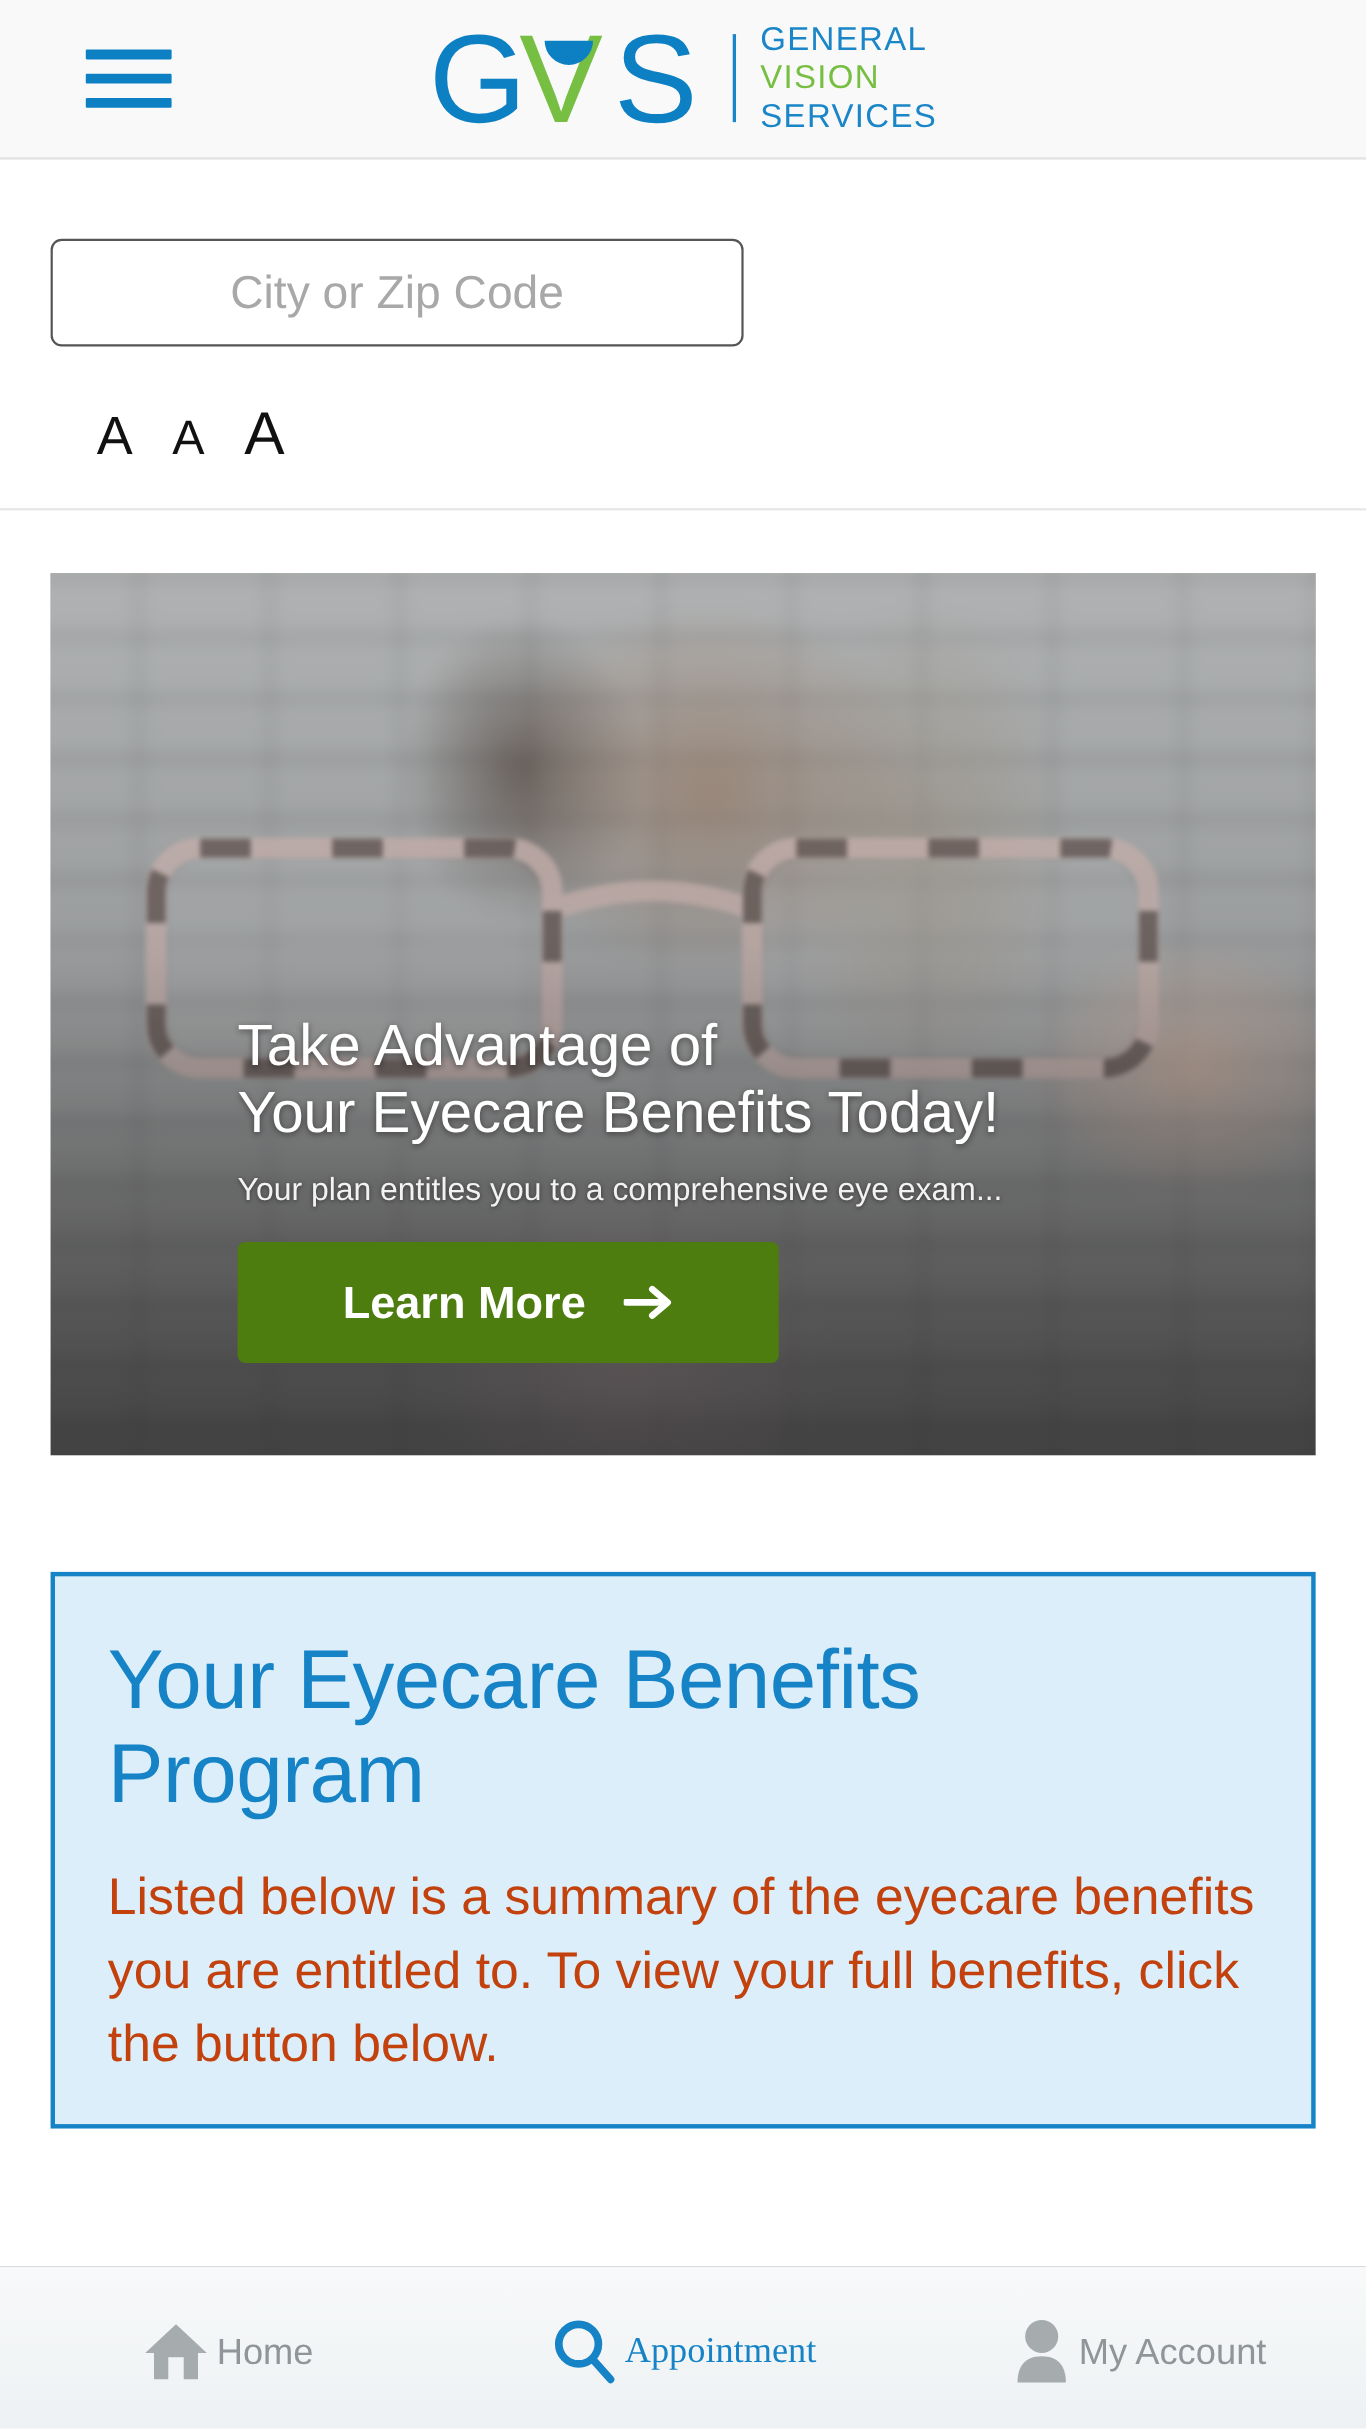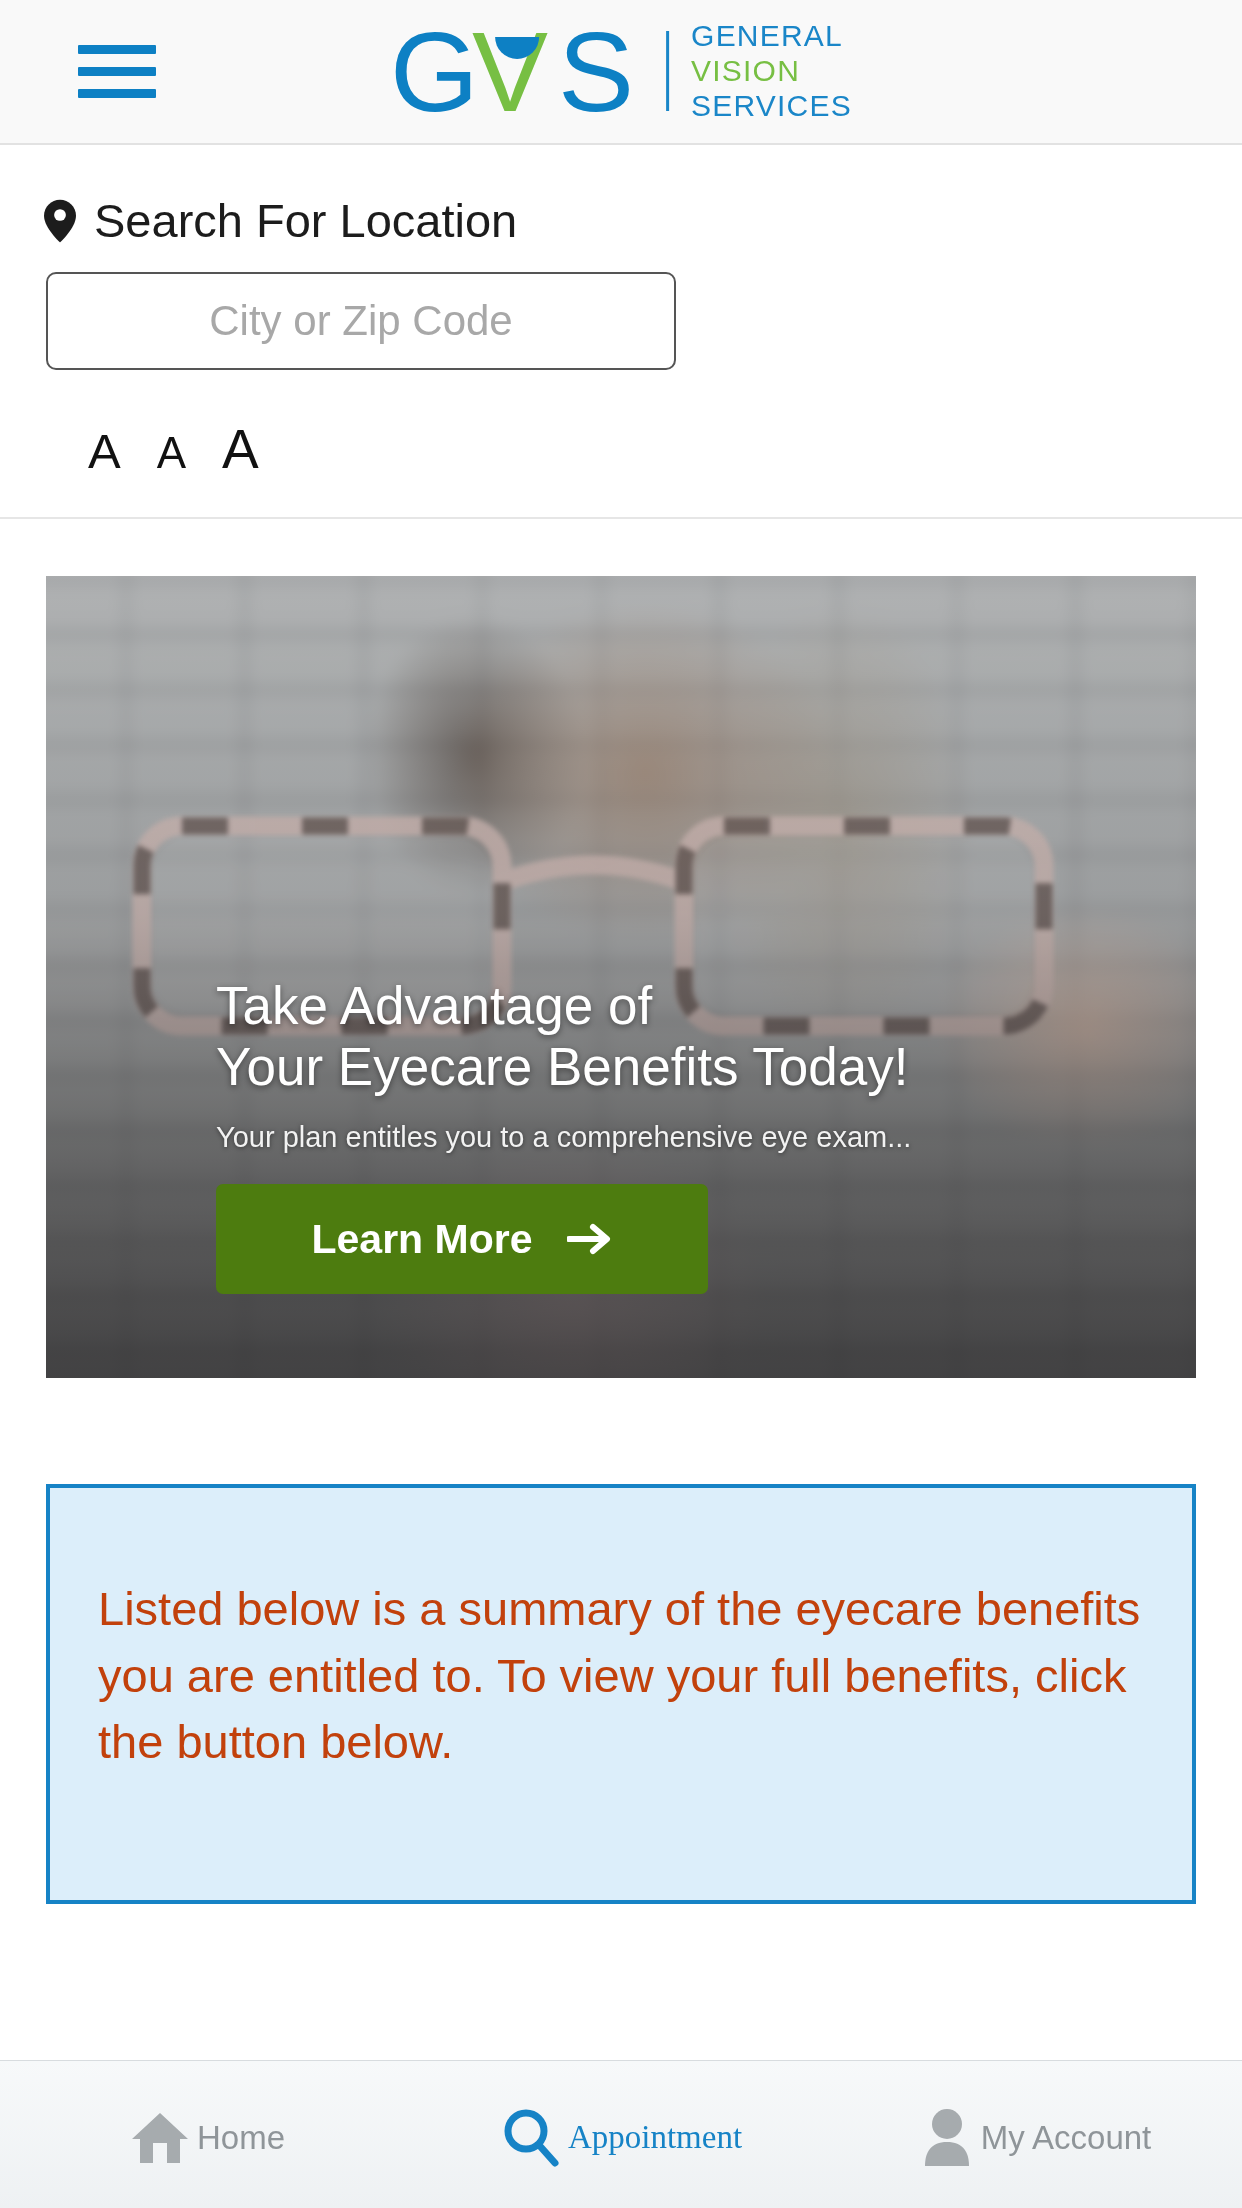--- a/index.html
+++ b/index.html
@@ -253,27 +253,20 @@
     <div class="logo-divider"></div>
     <div class="logo-words">
       <span class="lw-general">GENERAL</span>
       <span class="lw-vision">VISION</span>
       <span class="lw-services">SERVICES</span>
     </div>
   </div>
 </div>
 
 <div class="search-section">
-  <div class="search-label-row">
-    <svg class="pin-icon" viewBox="0 0 24 32">
-      <path d="M12 0C5.4 0 0 5.4 0 12c0 9 12 20 12 20s12-11 12-20C24 5.4 18.6 0 12 0z" fill="#1c1c1c"></path>
-      <circle cx="12" cy="11.5" r="4.4" fill="#ffffff"></circle>
-    </svg>
-    <div class="search-label">Search For Location</div>
-  </div>
   <input class="search-input" type="text" placeholder="City or Zip Code" style="">
   <div class="font-sizes">
     <span class="fs-1">A</span>
     <span class="fs-2">A</span>
     <span class="fs-3">A</span>
   </div>
 </div>
 
 <div class="hero-outer">
   <div class="hero">
@@ -307,20 +300,21 @@
           <path d="M2 17 H38" stroke="#fff" stroke-width="6" stroke-linecap="round"></path>
           <path d="M26 5 L40 17 L26 29" fill="none" stroke="#fff" stroke-width="6" stroke-linecap="round" stroke-linejoin="round"></path>
         </svg>
       </button>
     </div>
   </div>
 </div>
 
 <div class="card-outer">
   <div class="benefits-card">
+    <div class="card-title">Your Eyecare Benefits Program</div>
     <div class="card-body">Listed below is a summary of the eyecare benefits you are entitled to. To view your full benefits, click the button below.</div>
   </div>
 </div>
 
 <div class="bottom-nav">
   <div class="nav-item">
     <div class="nav-icon">
       <svg width="62" height="58" viewBox="0 0 62 58">
         <path d="M31 4 L59 30 L51 30 L51 54 L38 54 L38 34 L24 34 L24 54 L11 54 L11 30 L3 30 Z" fill="#a6abae"></path>
       </svg>

